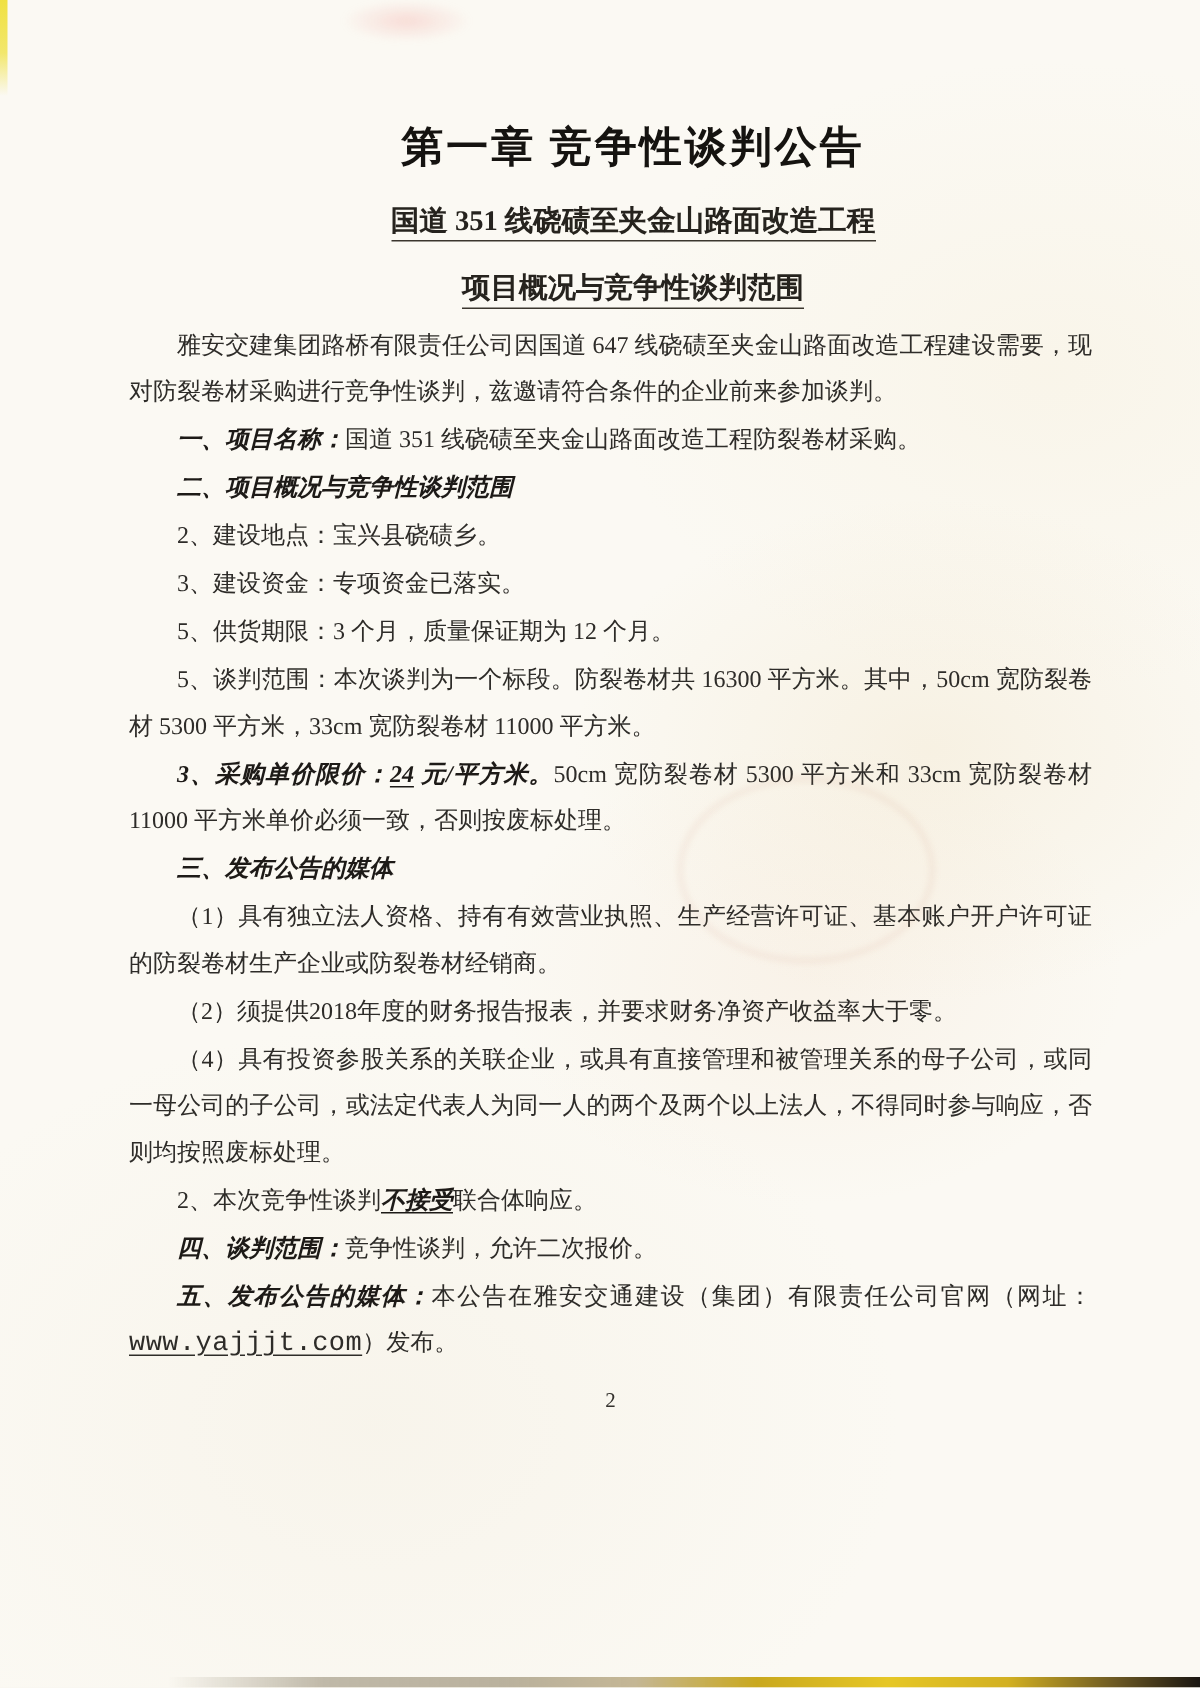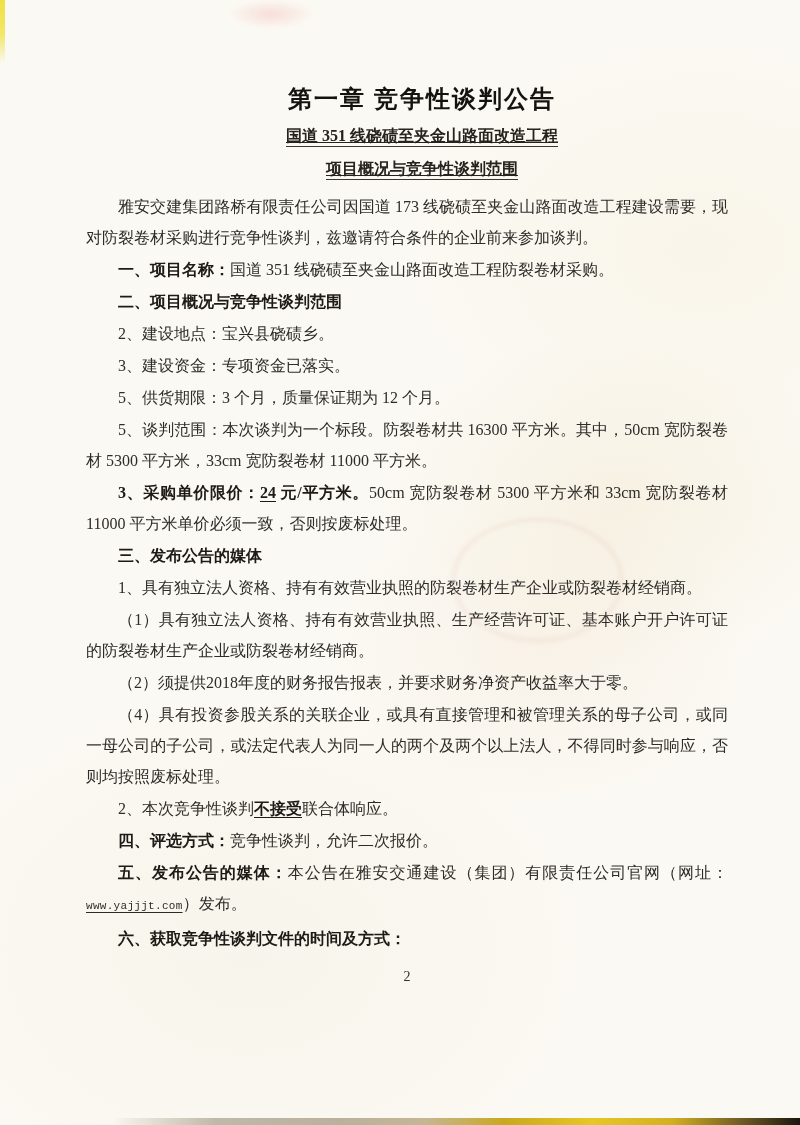--- a/index.html
+++ b/index.html
@@ -37,36 +37,36 @@
     left:0;right:0;bottom:0;height:7px;
     background:linear-gradient(90deg,
       rgba(80,70,45,0) 0%, rgba(80,70,45,0) 14%,
       rgba(96,83,51,0.38) 27%, rgba(108,92,56,0.45) 42%,
       rgba(142,117,56,0.5) 53%, #c9a81e 63%, #e6c726 74%,
       #d2b022 84%, #6b5823 93%, #191511 100%);
     filter:blur(0.4px);
   }
   .title{
     margin:0;position:relative;left:15px;
-    text-align:center;font-size:24px;font-weight:bold;letter-spacing:2px;
+    text-align:center;font-size:28px;font-weight:bold;letter-spacing:2px;
     color:#151310;line-height:30px;
   }
   .subtitle{
     position:relative;left:15px;text-align:center;
-    font-size:16px;font-weight:bold;color:#26231e;
-    margin-top:10px;line-height:23px;text-decoration:underline;
+    font-size:19px;font-weight:bold;color:#26231e;
+    margin-top:22px;line-height:23px;
   }
   .subtitle span{border-bottom:1.5px solid #3b362e;padding-bottom:2px;}
   .body-text{margin-top:11px;}
   .para{margin:1px 0;line-height:31px;text-indent:2em;text-align:justify;}
-  .b{font-weight:bold;color:#1d1a17;}
+  .b{font-weight:bold;color:#1d1a17;font-style:italic;}
   .u{text-decoration:underline;text-underline-offset:3px;}
   .url{
     font-family:"Liberation Mono","DejaVu Sans Mono",monospace;
-    font-size:11px;letter-spacing:0.3px;
+    font-size:18px;letter-spacing:0.3px;
   }
   .page-number{text-align:center;margin-top:15px;font-size:14px;color:#33302c;text-indent:0;}
 </style>
 </head>
 <body>
 
 <div class="page">
 
   <div class="artifact edge-strip"></div>
   <div class="artifact smudge-pink"></div>
@@ -75,39 +75,37 @@
 
   <h1 class="title">第一章 竞争性谈判公告</h1>
   <div class="subtitle">
     <span>国道 351 线硗碛至夹金山路面改造工程</span>
   </div>
   <div class="subtitle">
     <span>项目概况与竞争性谈判范围</span>
   </div>
 
   <div class="body-text">
-    <p class="para">雅安交建集团路桥有限责任公司因国道 173 线硗碛至夹金山路面改造工程建设需要，现对防裂卷材采购进行竞争性谈判，兹邀请符合条件的企业前来参加谈判。</p>
+    <p class="para">雅安交建集团路桥有限责任公司因国道 647 线硗碛至夹金山路面改造工程建设需要，现对防裂卷材采购进行竞争性谈判，兹邀请符合条件的企业前来参加谈判。</p>
 
     <p class="para"><span class="b">一、项目名称：</span><span>国道 351 线硗碛至夹金山路面改造工程防裂卷材采购。</span></p>
 
     <p class="para b">二、项目概况与竞争性谈判范围</p>
     <p class="para">2、建设地点：宝兴县硗碛乡。</p>
     <p class="para">3、建设资金：专项资金已落实。</p>
     <p class="para">5、供货期限：3 个月，质量保证期为 12 个月。</p>
     <p class="para">5、谈判范围：本次谈判为一个标段。防裂卷材共 16300 平方米。其中，50cm 宽防裂卷材 5300 平方米，33cm 宽防裂卷材 11000 平方米。</p>
     <p class="para"><span class="b">3、采购单价限价：</span><span class="b u">24</span><span class="b"> 元/平方米。</span><span>50cm 宽防裂卷材 5300 平方米和 33cm 宽防裂卷材 11000 平方米单价必须一致，否则按废标处理。</span></p>
 
     <p class="para b">三、发布公告的媒体</p>
-    <p class="para">1、具有独立法人资格、持有有效营业执照的防裂卷材生产企业或防裂卷材经销商。</p>
     <p class="para">（1）具有独立法人资格、持有有效营业执照、生产经营许可证、基本账户开户许可证的防裂卷材生产企业或防裂卷材经销商。</p>
     <p class="para">（2）须提供2018年度的财务报告报表，并要求财务净资产收益率大于零。</p>
     <p class="para">（4）具有投资参股关系的关联企业，或具有直接管理和被管理关系的母子公司，或同一母公司的子公司，或法定代表人为同一人的两个及两个以上法人，不得同时参与响应，否则均按照废标处理。</p>
     <p class="para"><span>2、本次竞争性谈判</span><span class="b u">不接受</span><span>联合体响应。</span></p>
 
-    <p class="para"><span class="b">四、评选方式：</span><span>竞争性谈判，允许二次报价。</span></p>
+    <p class="para"><span class="b">四、谈判范围：</span><span>竞争性谈判，允许二次报价。</span></p>
 
     <p class="para"><span class="b">五、发布公告的媒体：</span><span>本公告在雅安交通建设（集团）有限责任公司官网（网址：</span><span class="url u">www.yajjjt.com</span><span>）发布。</span></p>
 
-    <p class="para b">六、获取竞争性谈判文件的时间及方式：</p>
 
     <div class="page-number">2</div>
   </div>
 </div>
 
 </body></html>

